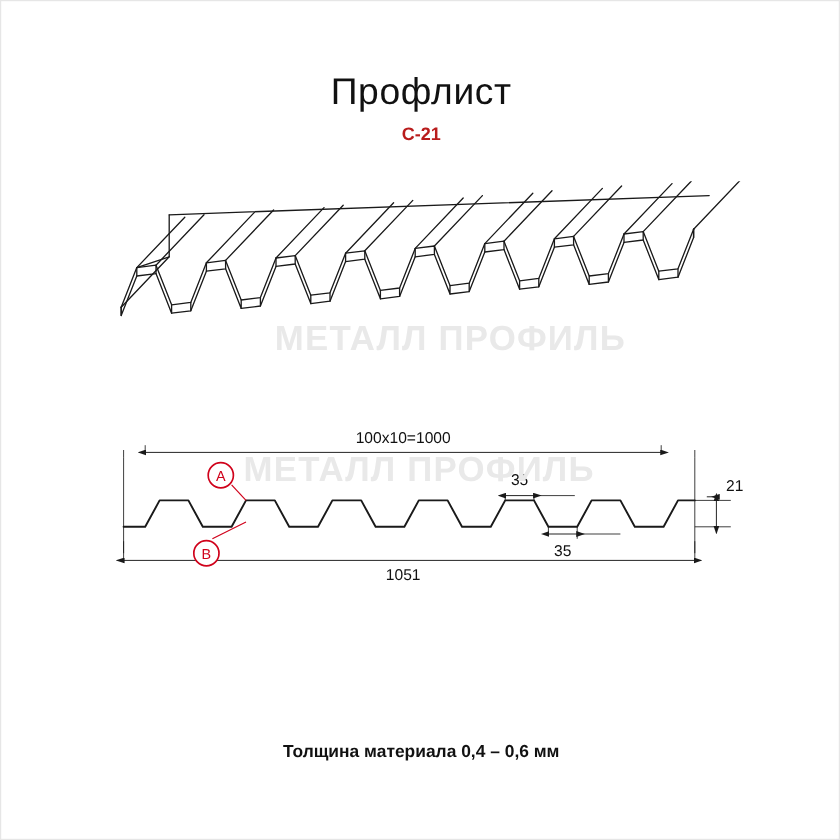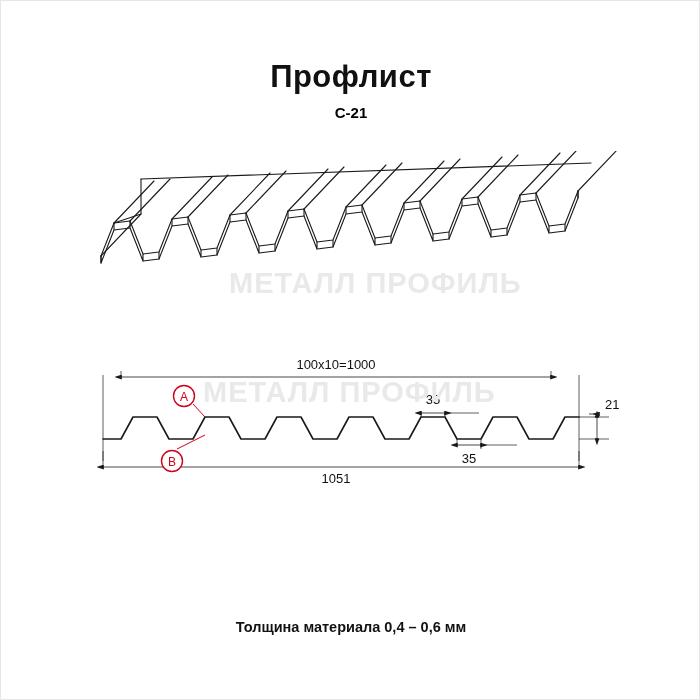--- a/index.html
+++ b/index.html
@@ -22,33 +22,33 @@
     border: 1px solid #e6e6e6;
     box-sizing: border-box;
   }
   .title {
     position: absolute;
     top: 58px;
     left: 0;
     width: 700px;
     text-align: center;
     font-size: 31px;
-    font-weight: bold;
+    font-weight: normal;
     letter-spacing: 0.5px;
     color: #111111;
   }
   .subtitle {
     position: absolute;
     top: 103px;
     left: 0;
     width: 700px;
     text-align: center;
     font-size: 15px;
     font-weight: bold;
-    color: #000000;
+    color: #b91c1c;
   }
   .footer-note {
     position: absolute;
     top: 618px;
     left: 0;
     width: 700px;
     text-align: center;
     font-size: 14.5px;
     font-weight: bold;
     color: #111111;

